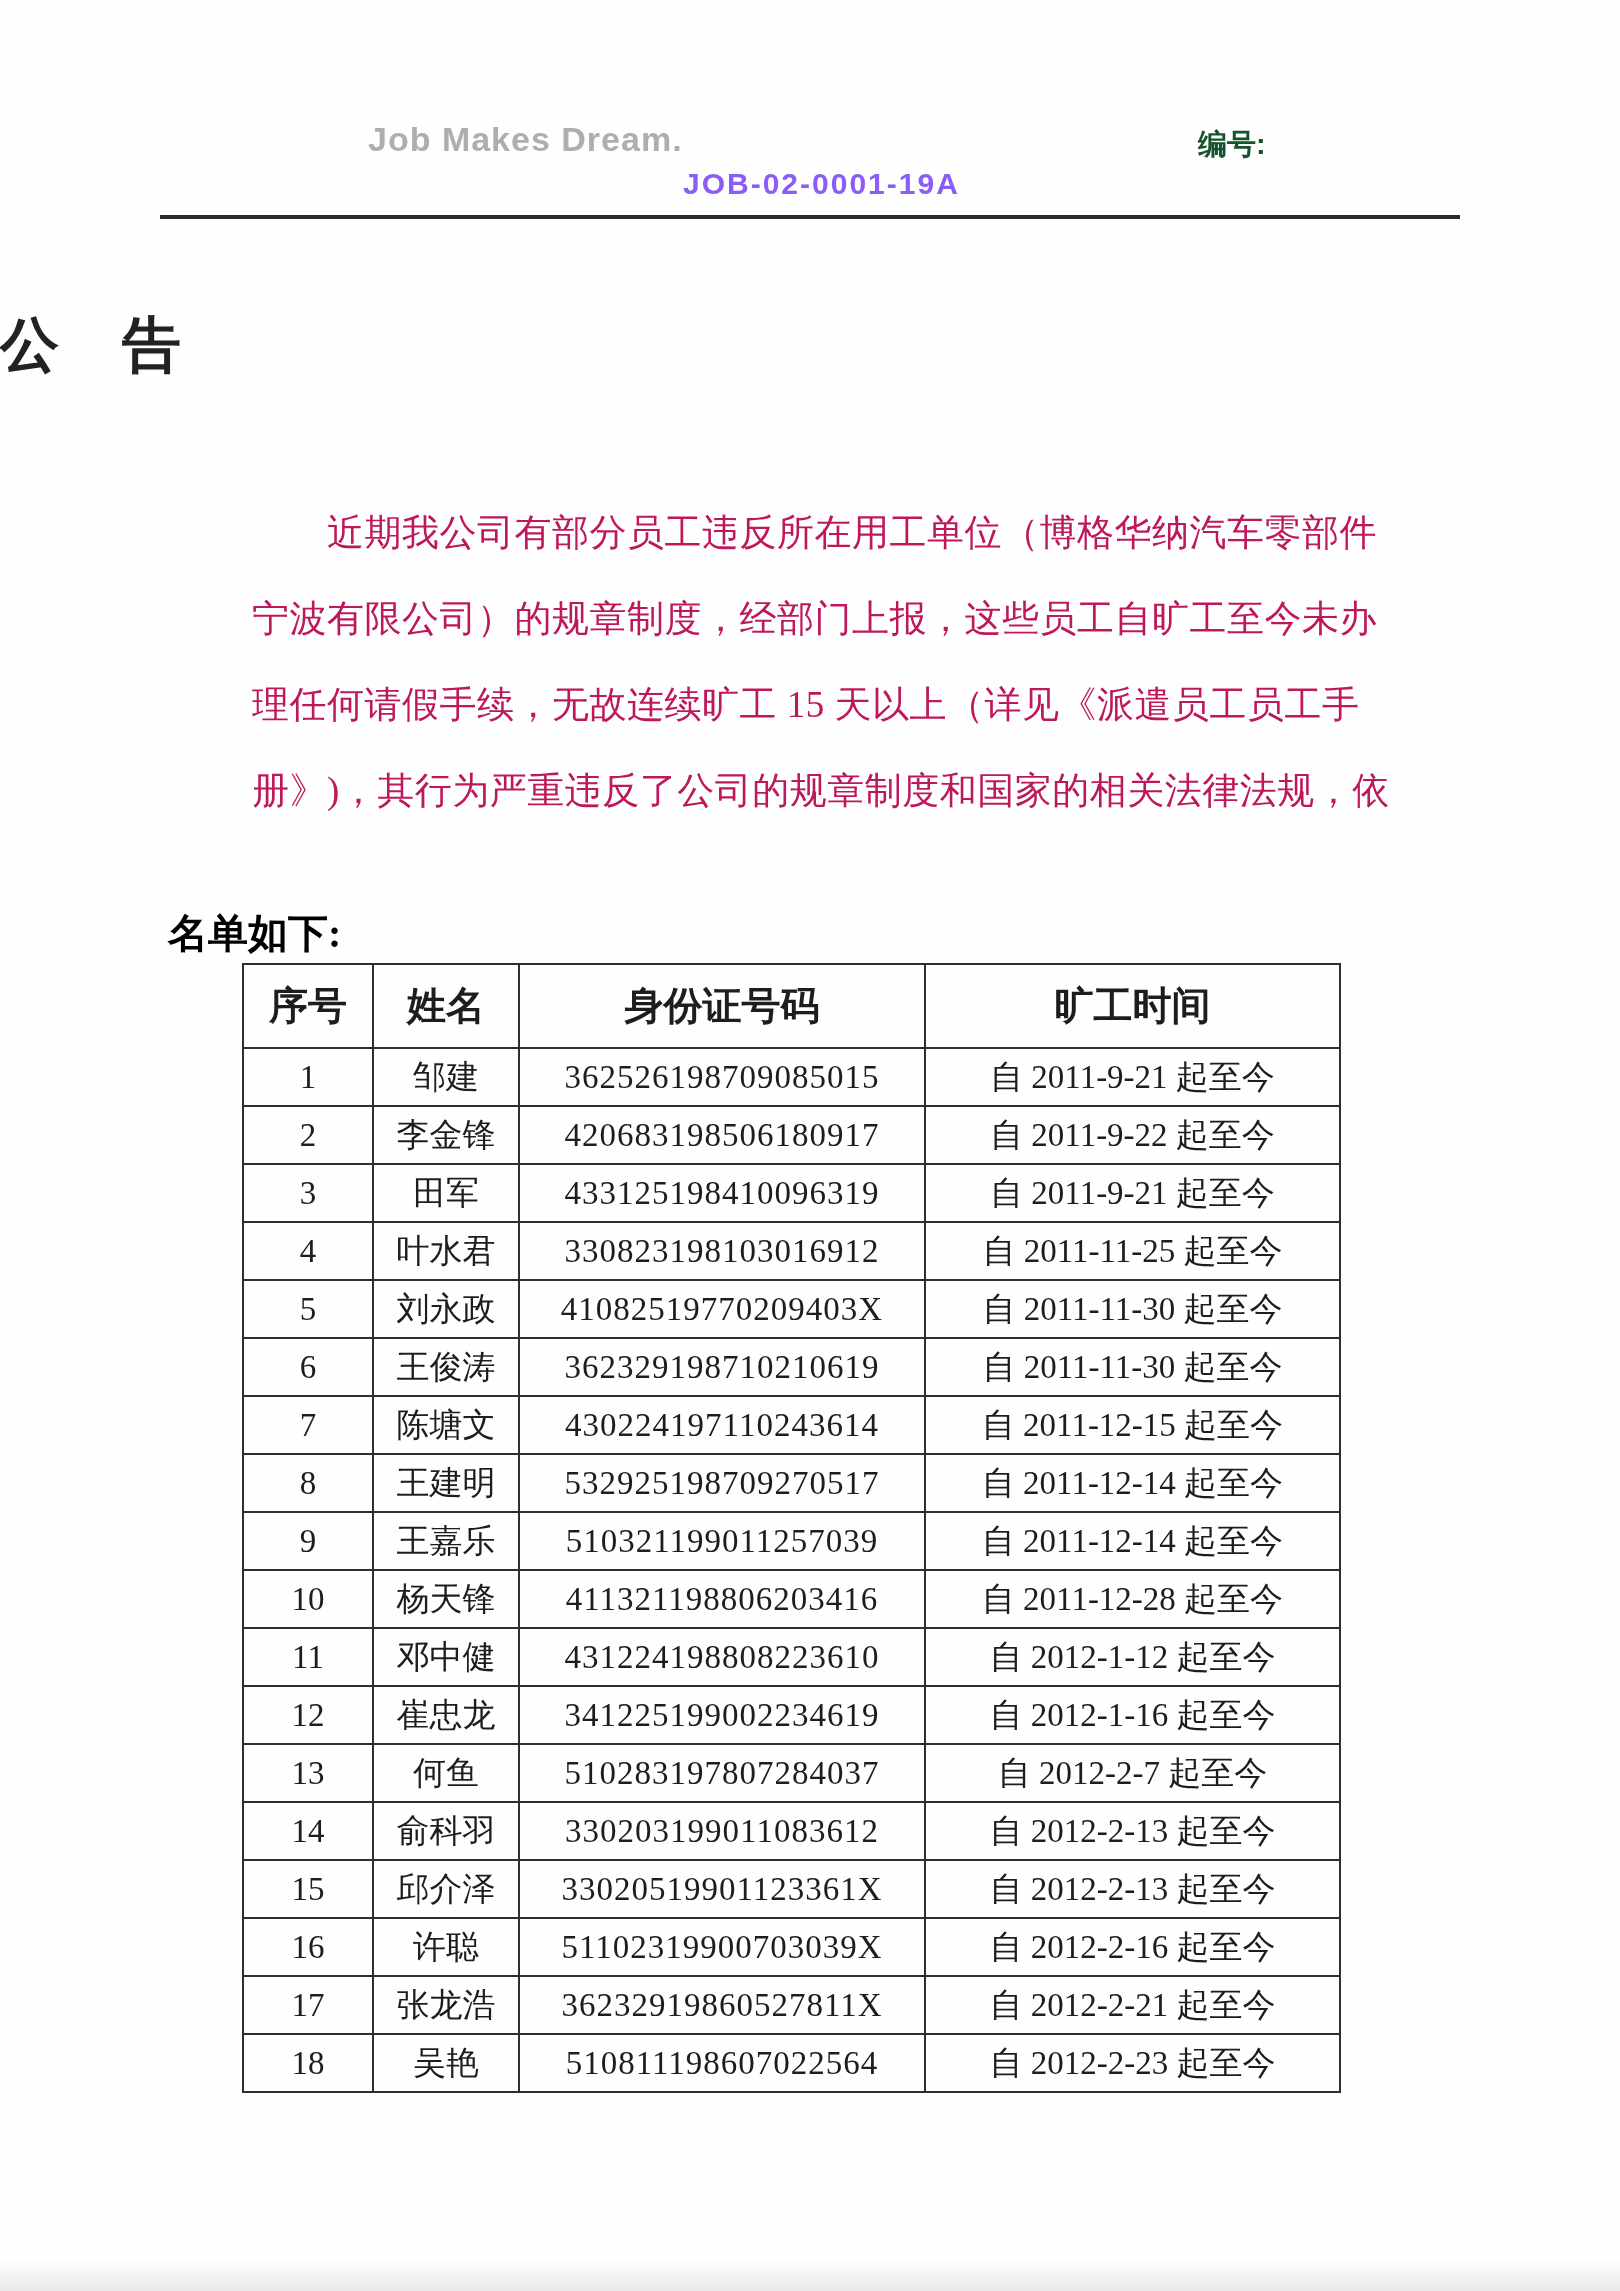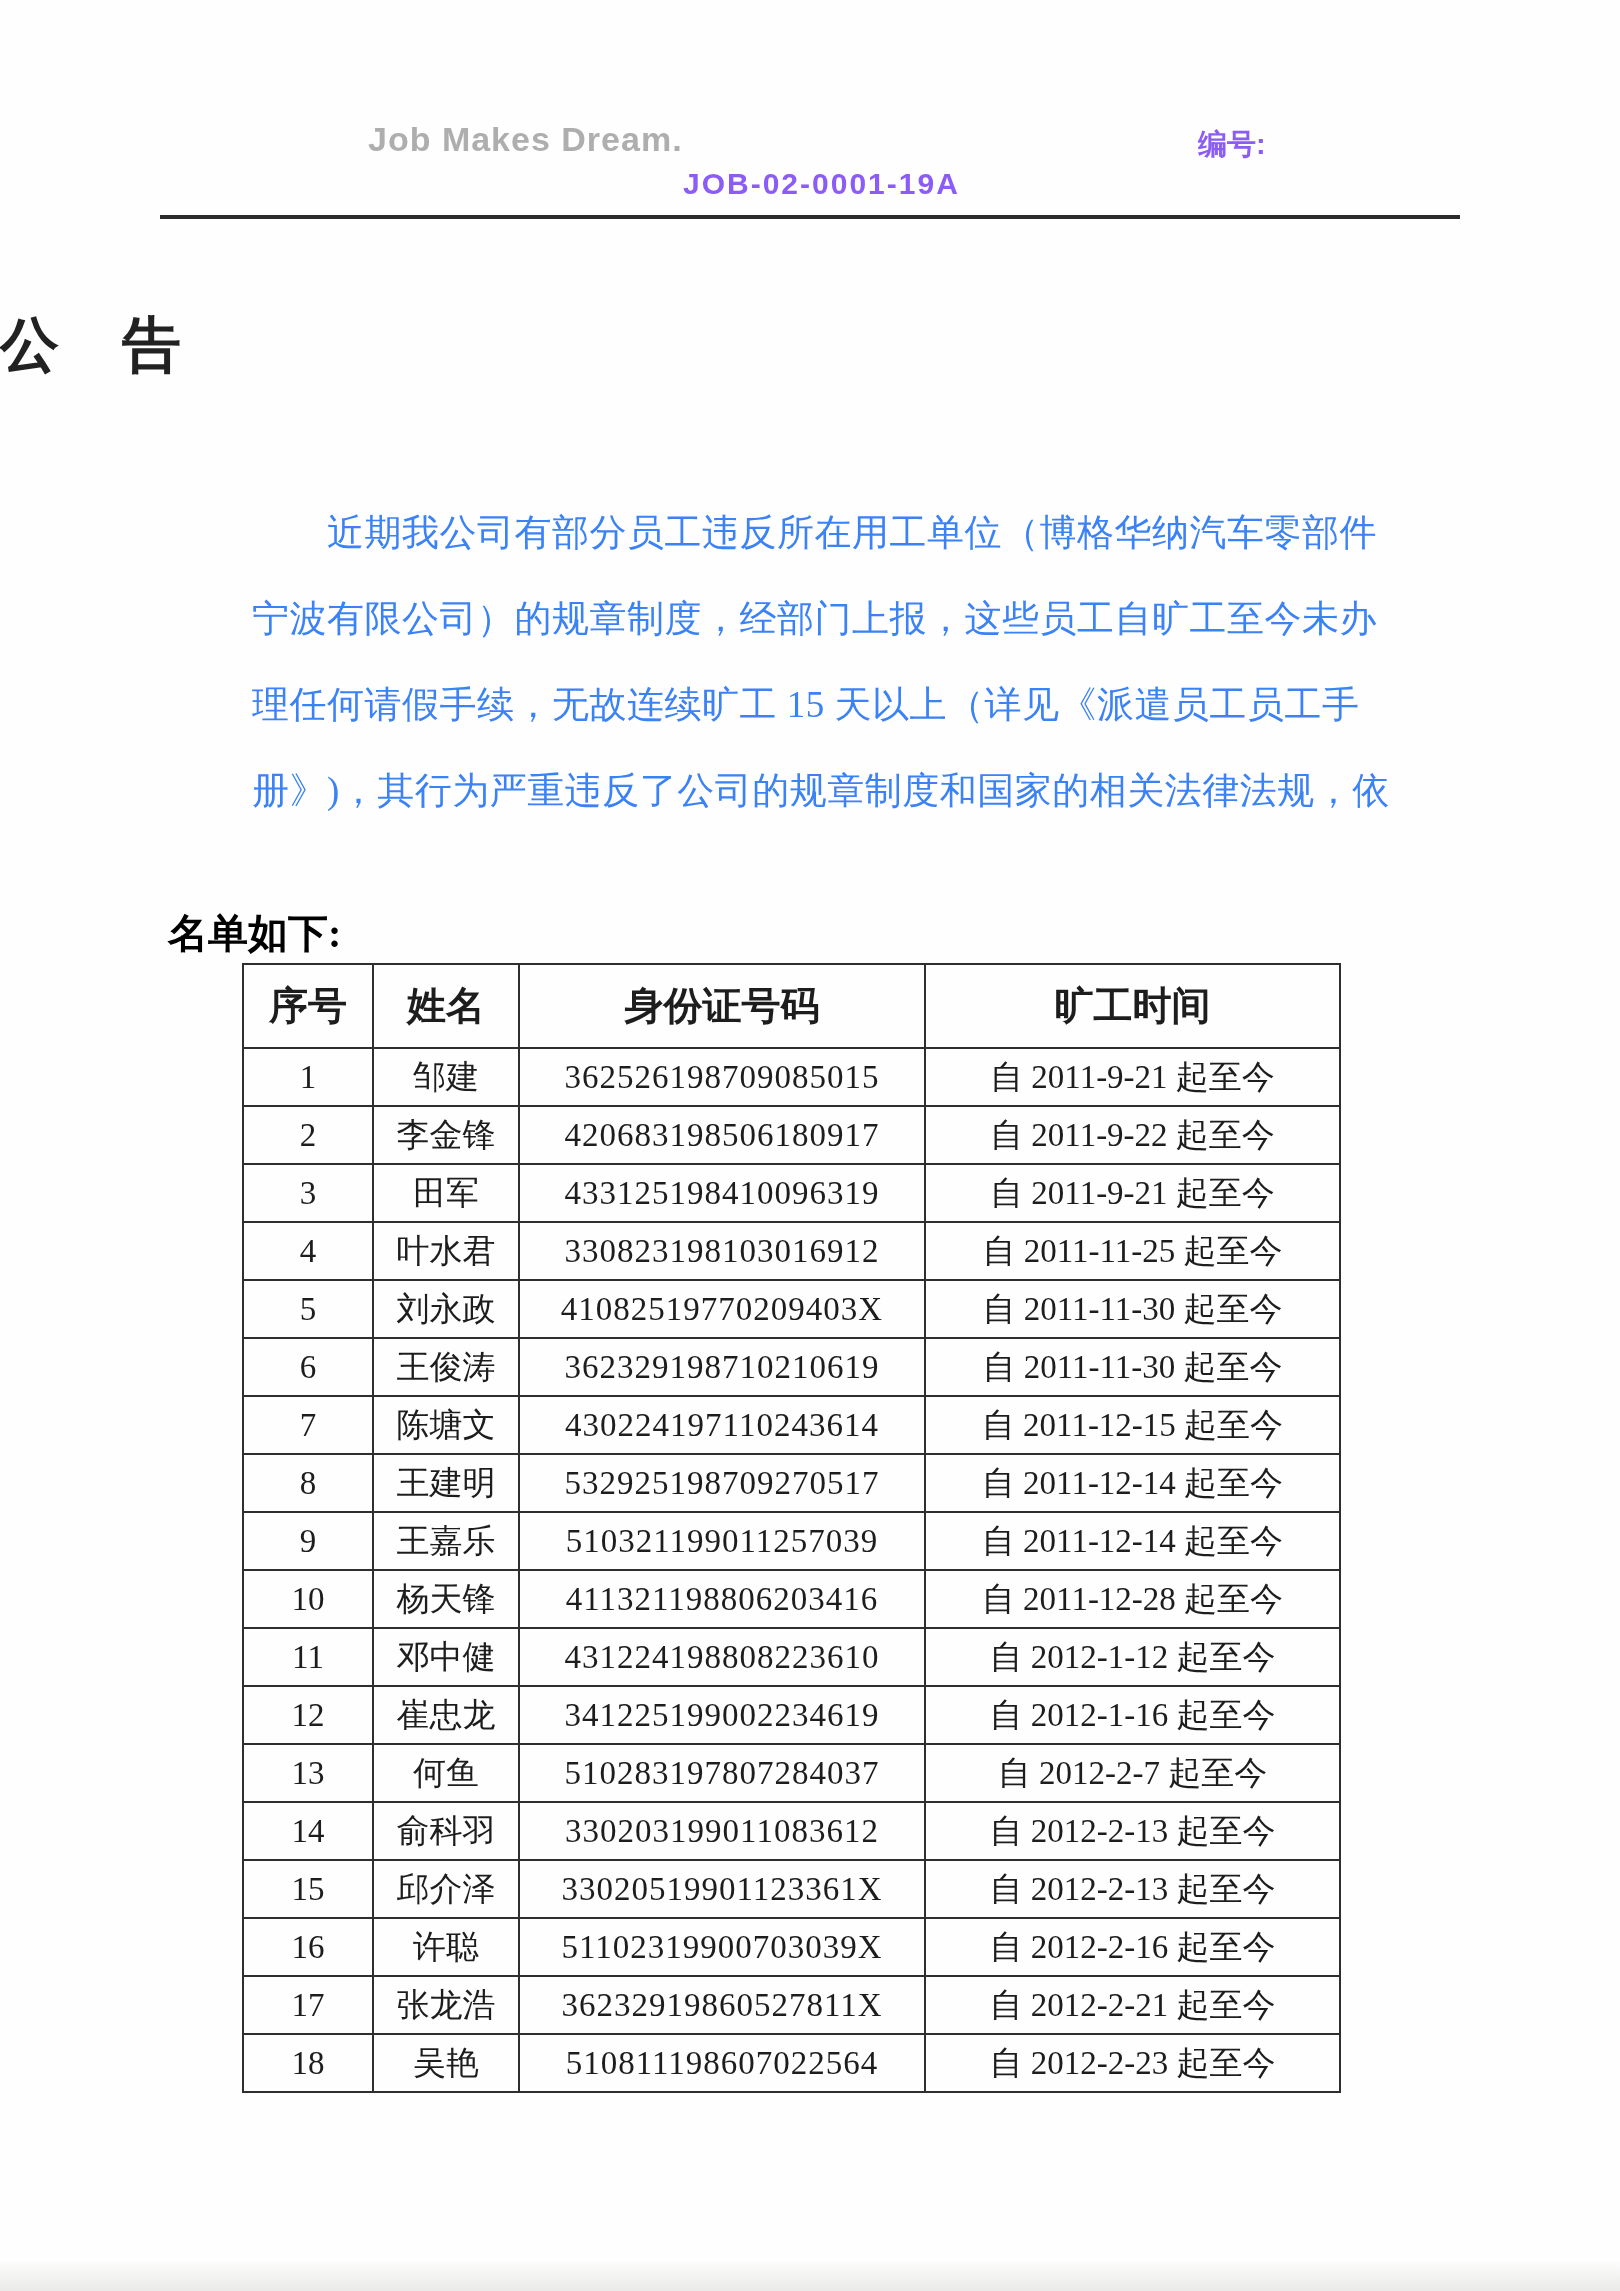--- a/index.html
+++ b/index.html
@@ -19,21 +19,21 @@
   .logo-text {
     position: absolute; left: 368px; top: 120px;
     font-family: "Liberation Sans", "DejaVu Sans", sans-serif;
     font-weight: bold; font-size: 34px; letter-spacing: 1px;
     color: #aeaeae;
   }
   .doc-number-label {
     position: absolute; left: 1198px; top: 125px;
     font-family: "Liberation Sans", "DejaVu Sans", sans-serif;
     font-weight: bold; font-size: 29px;
-    color: #8b5cf6;
+    color: #14532d;
   }
   .doc-code {
     position: absolute; left: 683px; top: 167px;
     font-family: "Liberation Sans", "DejaVu Sans", sans-serif;
     font-weight: bold; font-size: 30px; letter-spacing: 2px;
     color: #8b5cf6;
   }
   .header-divider {
     position: absolute; left: 160px; top: 215px;
     width: 1300px; height: 3.9px;
@@ -42,21 +42,21 @@
   
   .page-title {
     position: absolute; left: 0; top: 306px; width: 100%;
     margin: 0; 
     font-size: 59px; font-weight: bold; letter-spacing: 2px;
     color: #222;
   }
   
   .paragraph {
     position: absolute; left: 252px; top: 490px; width: 1127px;
-    font-size: 37px; letter-spacing: 0.5px; color: #3b82f6;
+    font-size: 37px; letter-spacing: 0.5px; color: #be185d;
   }
   .paragraph .line { height: 86px; line-height: 86px; white-space: nowrap; }
   .paragraph .line.indent { text-indent: 75px; }
   
   .list-label {
     position: absolute; left: 168px; top: 906px;
     font-size: 40px; font-weight: bold; color: #000000; text-align: right;
   }
   
   table.roster {

